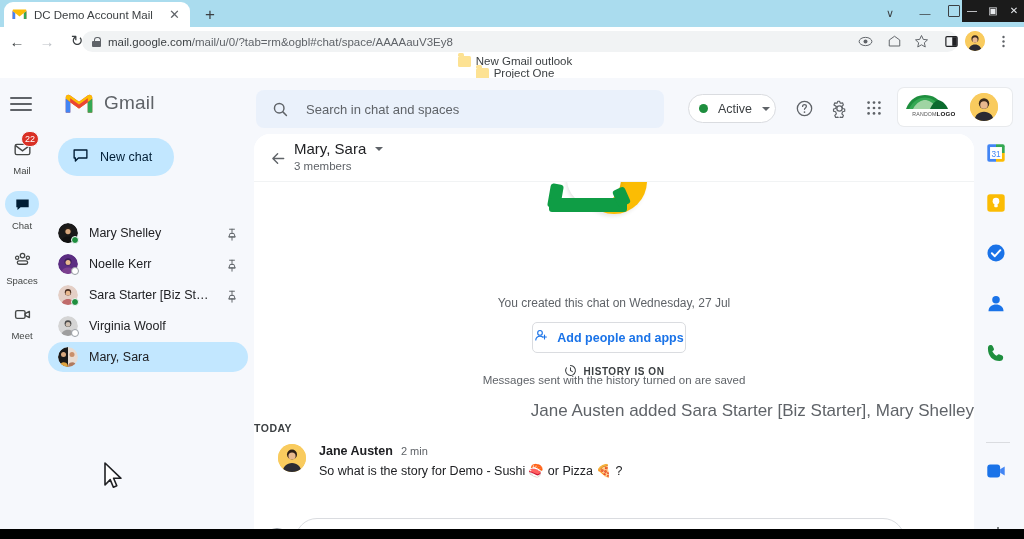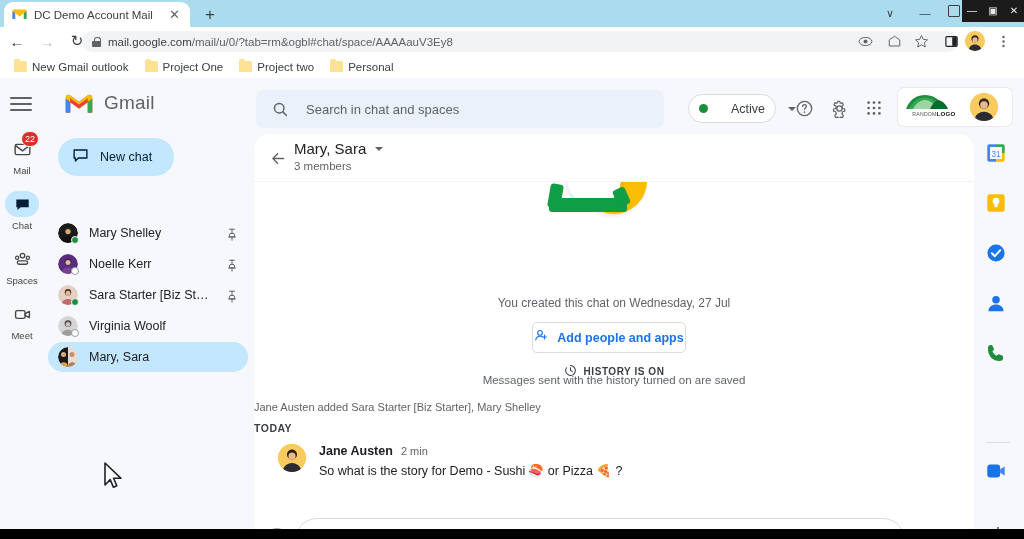--- a/index.html
+++ b/index.html
@@ -85,21 +85,21 @@
     display: flex; align-items: center; justify-content: center;
     color: #5f6368; font-size: 12px;
   }
   .tb-avatar {
     position: absolute; left: 965px; top: 31px; width: 20px; height: 20px;
     border-radius: 50%; background: #f9cb5e; overflow: hidden;
   }
 
   .bookmarks {
     position: absolute; left: 0; top: 55px; width: 1024px; height: 23px;
-    background: #ffffff; display: flex; align-items: center; padding-left: 6px;
+    background: #ffffff; display: flex; align-items: center; padding-left: 6px; flex-direction: column;
   }
   .bm { display: flex; align-items: center; gap: 5px; padding: 0 8px; }
   .bm-folder {
     width: 13px; height: 11px; background: #fde293; border-radius: 1.5px;
     position: relative; flex: none;
   }
   .bm-folder::before {
     content: ""; position: absolute; left: 0; top: -2.5px; width: 6px; height: 3px;
     background: #fde293; border-radius: 1.5px 1.5px 0 0;
   }
@@ -128,21 +128,21 @@
     position: absolute; left: 256px; top: 12px; width: 408px; height: 38px;
     background: #eaf1fb; border-radius: 8px; display: flex; align-items: center;
     padding: 0 16px; gap: 17px;
   }
   .search-ico { width: 17px; height: 17px; flex: none; color: #5f6368; }
   .search-ph { font-size: 13px; color: #5f6368; }
 
   .active-chip {
     position: absolute; left: 688px; top: 16px; width: 88px; height: 29px;
     border: 1px solid #dadce0; border-radius: 15px; background: #fff;
-    display: flex; align-items: center; gap: 23px; padding: 0 10px;
+    display: flex; align-items: center; gap: 10px; padding: 0 10px;
   }
   .dot-green { width: 9px; height: 9px; border-radius: 50%; background: #1e8e3e; flex: none; }
   .chip-txt { font-size: 12.5px; color: #3c4043; }
   .caret-dn {
     width: 0; height: 0; border-left: 4px solid transparent; border-right: 4px solid transparent;
     border-top: 4.5px solid #5f6368; flex: none;
   }
   .h-icon {
     position: absolute; top: 18px; width: 24px; height: 24px;
     display: flex; align-items: center; justify-content: center; color: #5f6368;
@@ -262,22 +262,22 @@
   .hist-head {
     position: absolute; left: 0; top: 182px; width: 720px;
     display: flex; align-items: center; justify-content: center; gap: 7px;
   }
   .hist-head span { font-size: 10px; color: #3c4043; font-weight: bold; letter-spacing: .55px; }
   .hist-sub {
     position: absolute; left: 0; top: 192px; width: 720px; text-align: center;
     font-size: 11.5px; color: #5f6368;
   }
   .hist-added {
-    position: absolute; left: 0; top: 219px; width: 720px; text-align: left;
-    font-size: 11px; color: #5f6368;
+    position: absolute; left: 0; top: 219px; width: 720px; text-align: right;
+    font-size: 17px; color: #5f6368;
   }
   .today {
     position: absolute; left: 0; top: 240px; width: 720px; text-align: left;
     font-size: 10.5px; color: #3c4043; font-weight: bold; letter-spacing: .5px;
   }
   .msg { position: absolute; left: 24px; top: 262px; width: 660px; display: flex; gap: 13px; }
   .msg-av { width: 28px; height: 28px; border-radius: 50%; background: #f9cb5e; overflow: hidden; flex: none; }
   .msg-body { flex: 1; }
   .msg-top { display: flex; align-items: baseline; gap: 8px; }
   .msg-name { font-size: 12.5px; color: #202124; font-weight: bold; }

